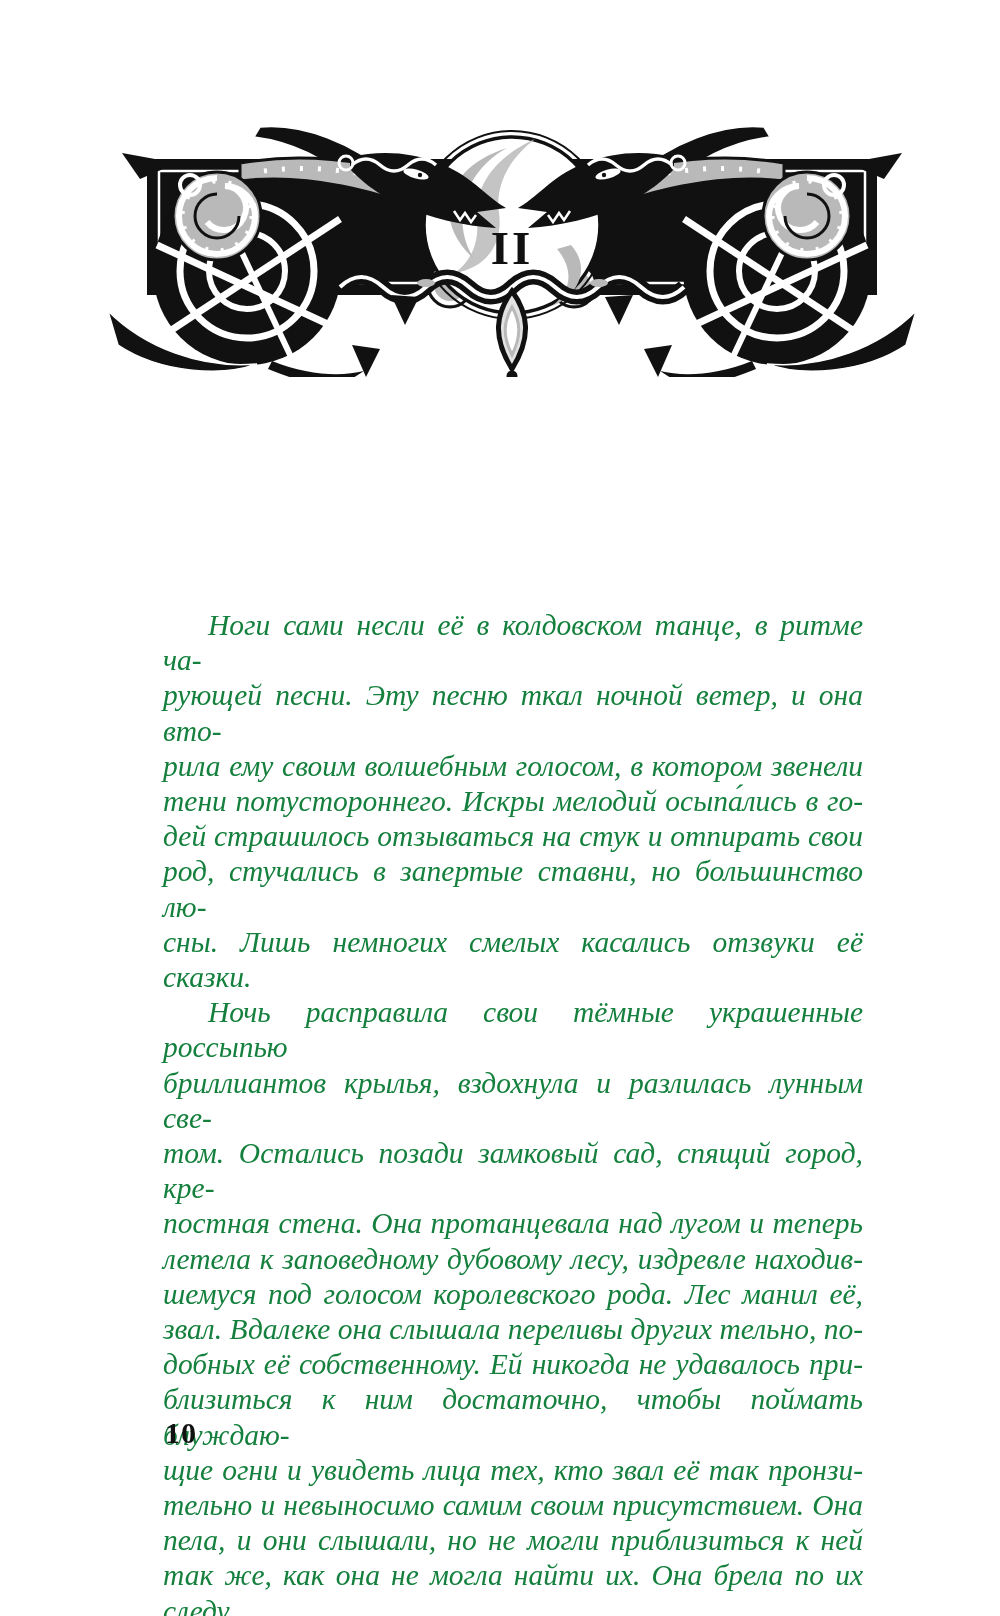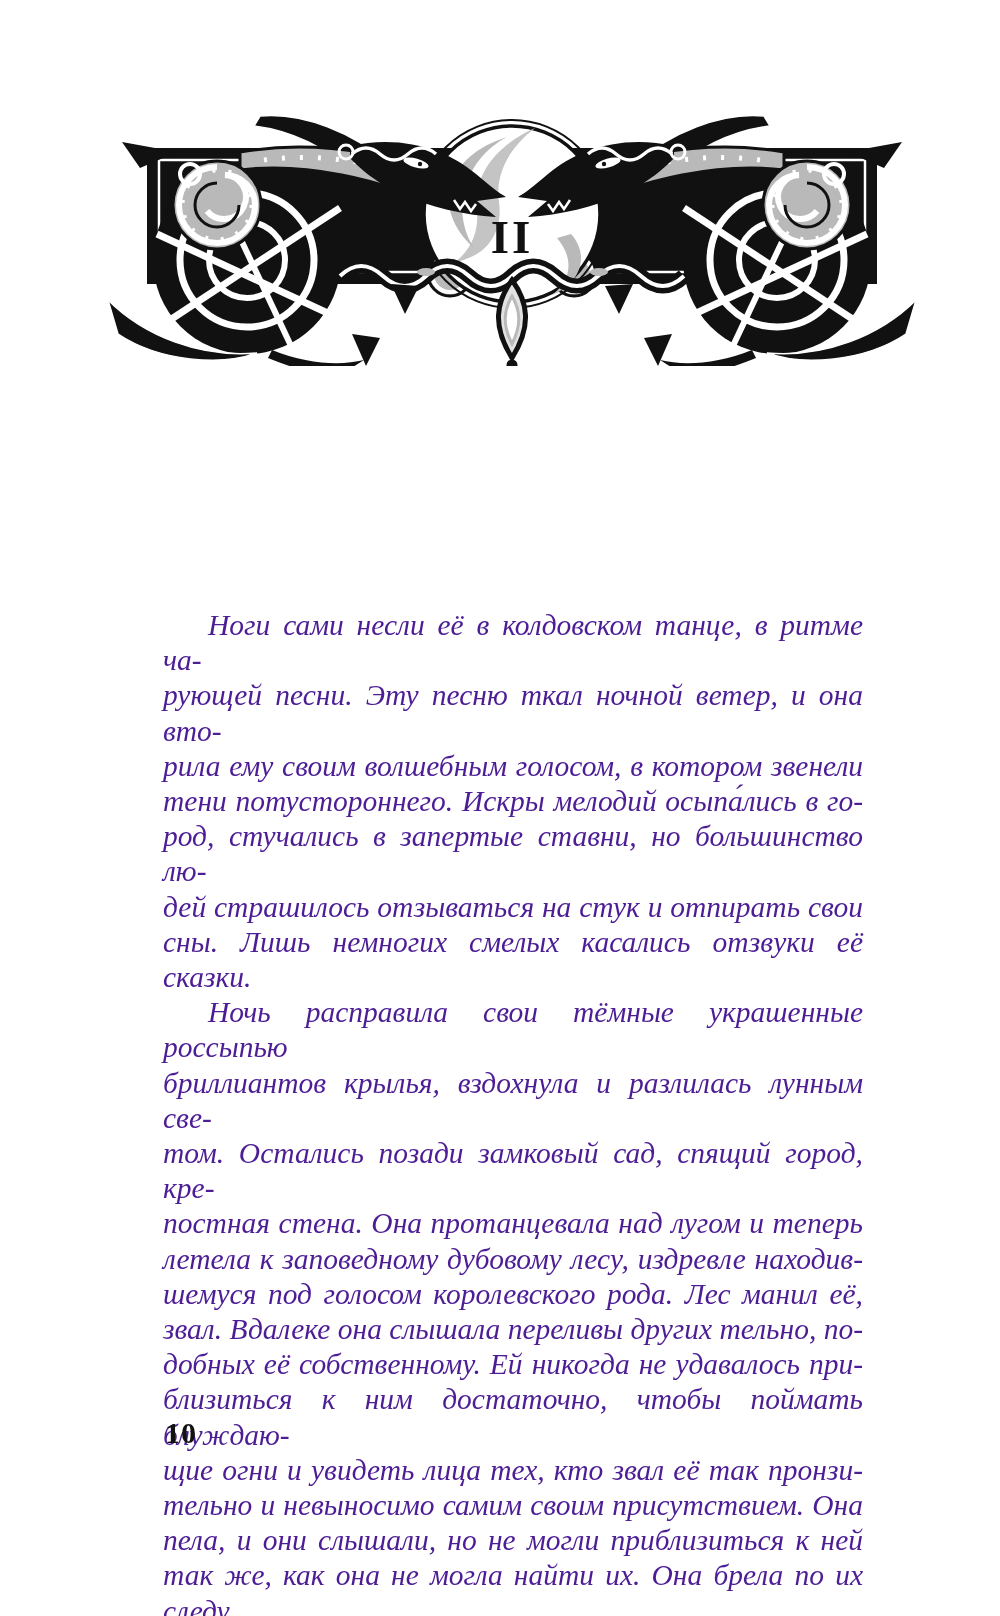--- a/index.html
+++ b/index.html
@@ -1,38 +1,38 @@
 <!DOCTYPE html>
 <html><head>
 <meta charset="utf-8">
 <style>
   * { margin: 0; padding: 0; box-sizing: border-box; }
   html, body { width: 1000px; height: 1616px; background: #ffffff; overflow: hidden; }
   body { font-family: "Liberation Serif", serif; color: #141414; position: relative; }
 
   .ornament-wrap {
     position: absolute;
-    left: 102px; top: 112px;
+    left: 102px; top: 123px;
     width: 820px; height: 254px;
   }
   .ornament-wrap svg { width: 100%; height: 100%; display: block; }
 
   .text-block {
     position: absolute;
     left: 163px; top: 608px;
     width: 700px;
   }
   .line {
     font-style: italic;
     font-size: 29.5px;
     line-height: 35.2px;
     text-align: justify;
     text-align-last: justify;
     white-space: normal;
-    color: #4c1d95;
+    color: #15803d;
   }
   .line.indent { text-indent: 45px; }
 
   .page-number {
     position: absolute;
     left: 165px; top: 1416px;
     font-size: 30px;
     font-weight: bold;
     font-style: normal;
     letter-spacing: 1px;
@@ -120,22 +120,22 @@
       <circle cx="410" cy="253" r="5.5" fill="#111"></circle>
     </g>
   </svg>
 </div>
 
 <div class="text-block">
   <div class="line indent">Ноги сами несли её в колдовском танце, в ритме ча-</div>
   <div class="line">рующей песни. Эту песню ткал ночной ветер, и она вто-</div>
   <div class="line">рила ему своим волшебным голосом, в котором звенели</div>
   <div class="line">тени потустороннего. Искры мелодий осыпа́лись в го-</div>
+  <div class="line">дей страшилось отзываться на стук и отпирать свои</div>
   <div class="line">род, стучались в запертые ставни, но большинство лю-</div>
-  <div class="line">дей страшилось отзываться на стук и отпирать свои</div>
   <div class="line">сны. Лишь немногих смелых касались отзвуки её сказки.</div>
   <div class="line indent">Ночь расправила свои тёмные украшенные россыпью</div>
   <div class="line">бриллиантов крылья, вздохнула и разлилась лунным све-</div>
   <div class="line">том. Остались позади замковый сад, спящий город, кре-</div>
   <div class="line">постная стена. Она протанцевала над лугом и теперь</div>
   <div class="line">летела к заповедному дубовому лесу, издревле находив-</div>
   <div class="line">шемуся под голосом королевского рода. Лес манил её,</div>
   <div class="line">звал. Вдалеке она слышала переливы других тельно, по-</div>
   <div class="line">добных её собственному. Ей никогда не удавалось при-</div>
   <div class="line">близиться к ним достаточно, чтобы поймать блуждаю-</div>

